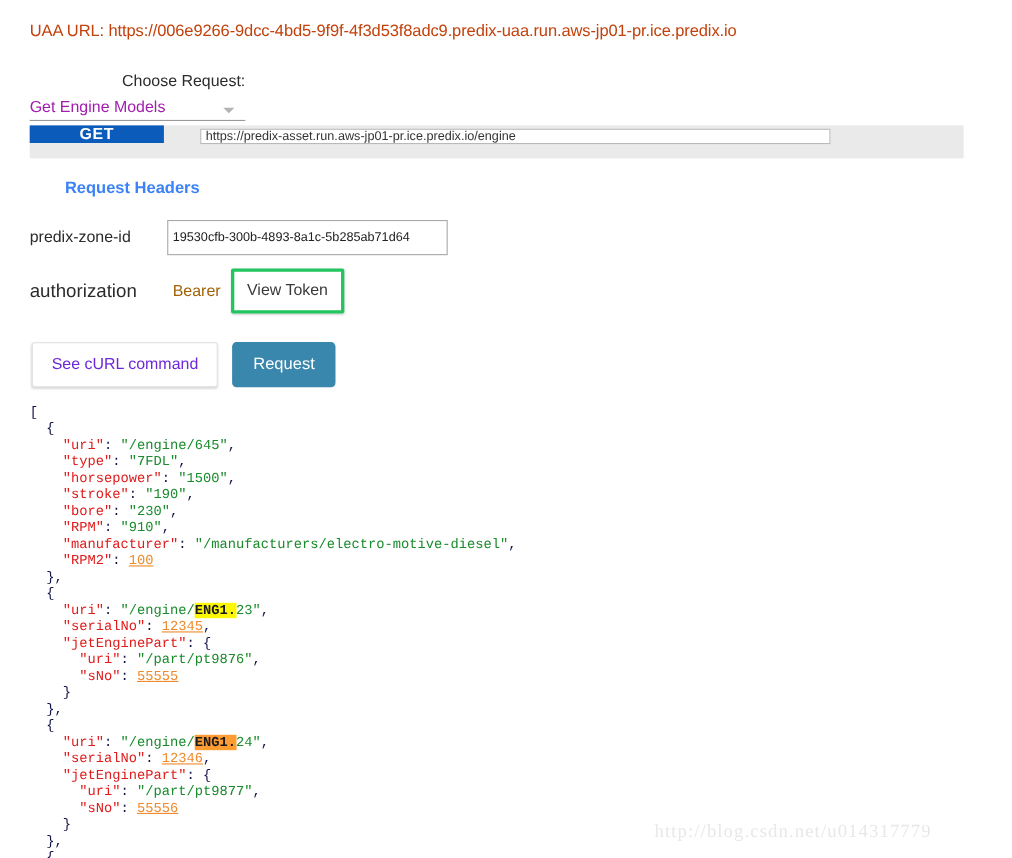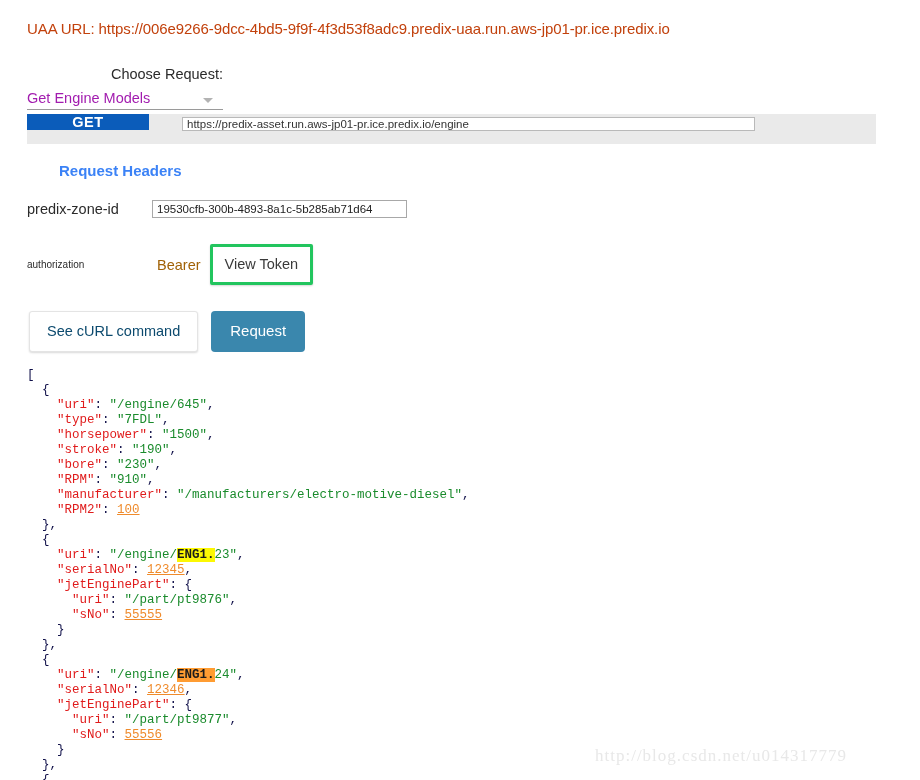--- a/index.html
+++ b/index.html
@@ -125,41 +125,41 @@
     justify-content: center;
   }
   .zone-label {
     font-size: 14.5px;
     color: #2b2b2b;
     width: 125px;
     white-space: nowrap;
   }
   .zone-field {
     width: 255px;
-    height: 18px;
+    height: 32px;
     background: #ffffff;
     border: 1px solid #a8a8a8;
     font-size: 11.5px;
     color: #222222;
     padding: 0 4px;
     display: flex;
     align-items: center;
     box-sizing: border-box;
     white-space: nowrap;
   }
 
   .auth-row {
     position: absolute;
     left: 27px;
     top: 244px;
     display: flex;
     align-items: center;
   }
   .auth-label {
-    font-size: 10px;
+    font-size: 17px;
     color: #2b2b2b;
     width: 130px;
     white-space: nowrap;
   }
   .bearer-text {
     font-size: 14.5px;
     color: #a16207;
     margin-right: 9px;
     white-space: nowrap;
   }
@@ -183,21 +183,21 @@
     display: flex;
     align-items: stretch;
     gap: 13px;
   }
   .curl-btn {
     background: #ffffff;
     border: 1px solid #e4e4e4;
     border-radius: 3px;
     box-shadow: 0 1px 2px rgba(0,0,0,0.15);
     font-size: 14.5px;
-    color: #0c4a6e;
+    color: #6d28d9;
     padding: 11px 17px 12px 17px;
     white-space: nowrap;
     cursor: pointer;
   }
   .submit-btn {
     background: #3a87ad;
     border: none;
     border-radius: 4px;
     color: #ffffff;
     font-size: 15px;

